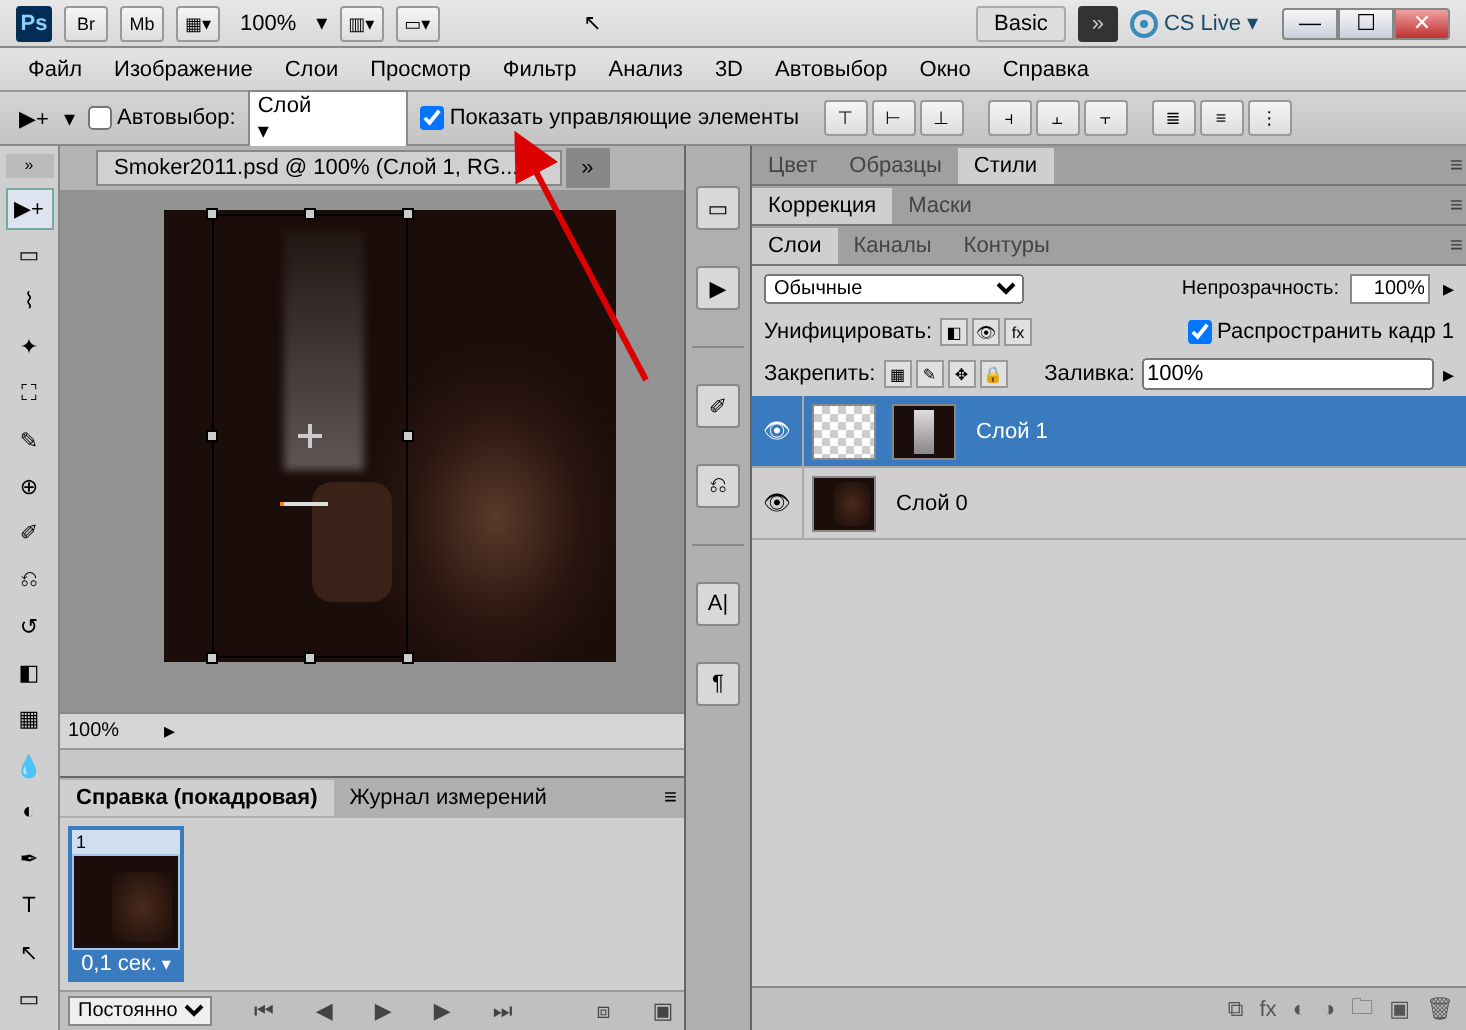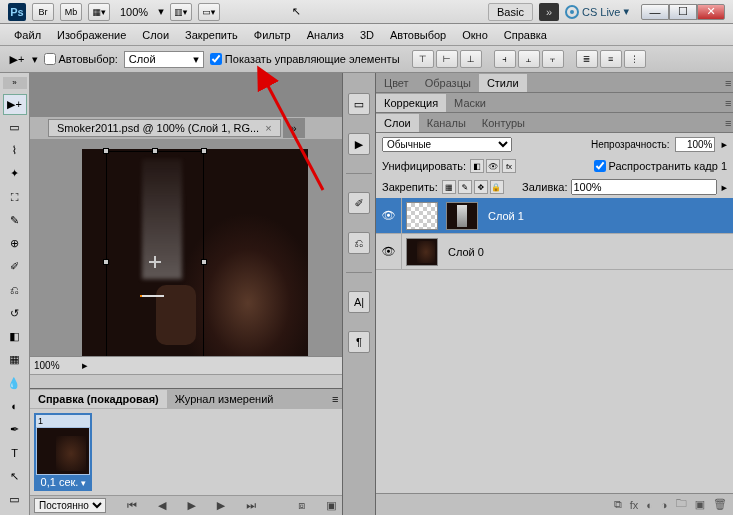--- a/index.html
+++ b/index.html
@@ -24,35 +24,35 @@
 
 
 .menubar { height: 22px; background: linear-gradient(#e4e4e4,#d4d4d4); border-bottom: 1px solid #999; display: flex; align-items: center; padding: 0 6px; }
 .menu-item { padding: 3px 8px; cursor: pointer; }
 
 
 .optionsbar { height: 27px; background: linear-gradient(#d4d4d4,#c4c4c4); border-bottom: 1px solid #888; display: flex; align-items: center; padding: 0 8px; gap: 6px; }
 .opt-icon { width: 18px; height: 18px; display: flex; align-items: center; justify-content: center; }
 .chk { display: flex; align-items: center; gap: 3px; }
 .chk input { width: 12px; height: 12px; }
-.dropdown-white { background: #fff; border: 1px solid #888; padding: 1px 4px; width: 80px; display: flex; justify-content: space-between; }
+.dropdown-white { background: #fff; border: 1px solid #888; padding: 1px 4px; width: 80px; display: flex; justify-content: space-between; flex-direction: column; }
 .opt-btn-group { display: flex; gap: 2px; margin-left: 6px; }
 .opt-btn-group .tb-btn { width: 22px; height: 18px; }
 
 
 .main { display: flex; height: calc(515px - 24px - 22px - 27px); }
 
 
 .toolbox { width: 30px; background: #cfcfcf; border-right: 1px solid #888; display: flex; flex-direction: column; align-items: center; padding: 4px 0; gap: 0; }
 .toolbox-dbl { width: 24px; height: 12px; background: #bbb; display: flex; align-items: center; justify-content: center; margin-bottom: 4px; cursor: pointer; font-size: 8px; }
 .tool { width: 24px; height: 22px; display: flex; align-items: center; justify-content: center; cursor: pointer; border: 1px solid transparent; margin: 1px 0; }
 .tool.sel { background: #dde4f0; border: 1px solid #7a9; }
 
 
-.docarea { flex: 0 0 312px; background: #939393; display: flex; flex-direction: column; overflow: hidden; margin-top: 44px; }
+.docarea { flex: 0 0 312px; background: #939393; display: flex; flex-direction: column; overflow: hidden; }
 .doctab-row { height: 22px; background: #b4b4b4; display: flex; align-items: center; }
 .doctab { background: #d0d0d0; border: 1px solid #888; padding: 2px 8px; display: flex; align-items: center; gap: 6px; cursor: pointer; }
 .doctab .x { cursor: pointer; color: #666; }
 .doctab-handle { width: 22px; height: 20px; background: #888; display: flex; align-items: center; justify-content: center; margin-left: 2px; }
 .canvas-wrap { flex: 1; position: relative; background: #939393; overflow: hidden; }
 .canvas { position: absolute; left: 52px; top: 10px; width: 226px; height: 226px; background: #1a0d0a; }
 .canvas-img { position: absolute; right: 0; bottom: 0; width: 150px; height: 180px; background: radial-gradient(ellipse 70px 90px at 60% 60%, #5a3a2a 0%, #2a1510 60%, #1a0d0a 100%); }
 .smoke { position: absolute; left: 60px; top: 10px; width: 40px; height: 120px; background: linear-gradient(to top, rgba(200,200,200,0.4), rgba(200,200,200,0.05)); filter: blur(2px); }
 .hand { position: absolute; left: 74px; bottom: 30px; width: 40px; height: 60px; background: #3a2218; border-radius: 10px; }
 .cig { position: absolute; left: 60px; bottom: 78px; width: 22px; height: 2px; background: #ddd; }
@@ -145,21 +145,21 @@
     <div class="winbtn min">—</div>
     <div class="winbtn max">☐</div>
     <div class="winbtn close">✕</div>
   </div>
 </div>
 
 <div class="menubar">
   <div class="menu-item">Файл</div>
   <div class="menu-item">Изображение</div>
   <div class="menu-item">Слои</div>
-  <div class="menu-item">Закрепить</div>
+  <div class="menu-item">Просмотр</div>
   <div class="menu-item">Фильтр</div>
   <div class="menu-item">Анализ</div>
   <div class="menu-item">3D</div>
   <div class="menu-item">Автовыбор</div>
   <div class="menu-item">Окно</div>
   <div class="menu-item">Справка</div>
 </div>
 
 <div class="optionsbar">
   <span class="opt-icon">▶+</span>

